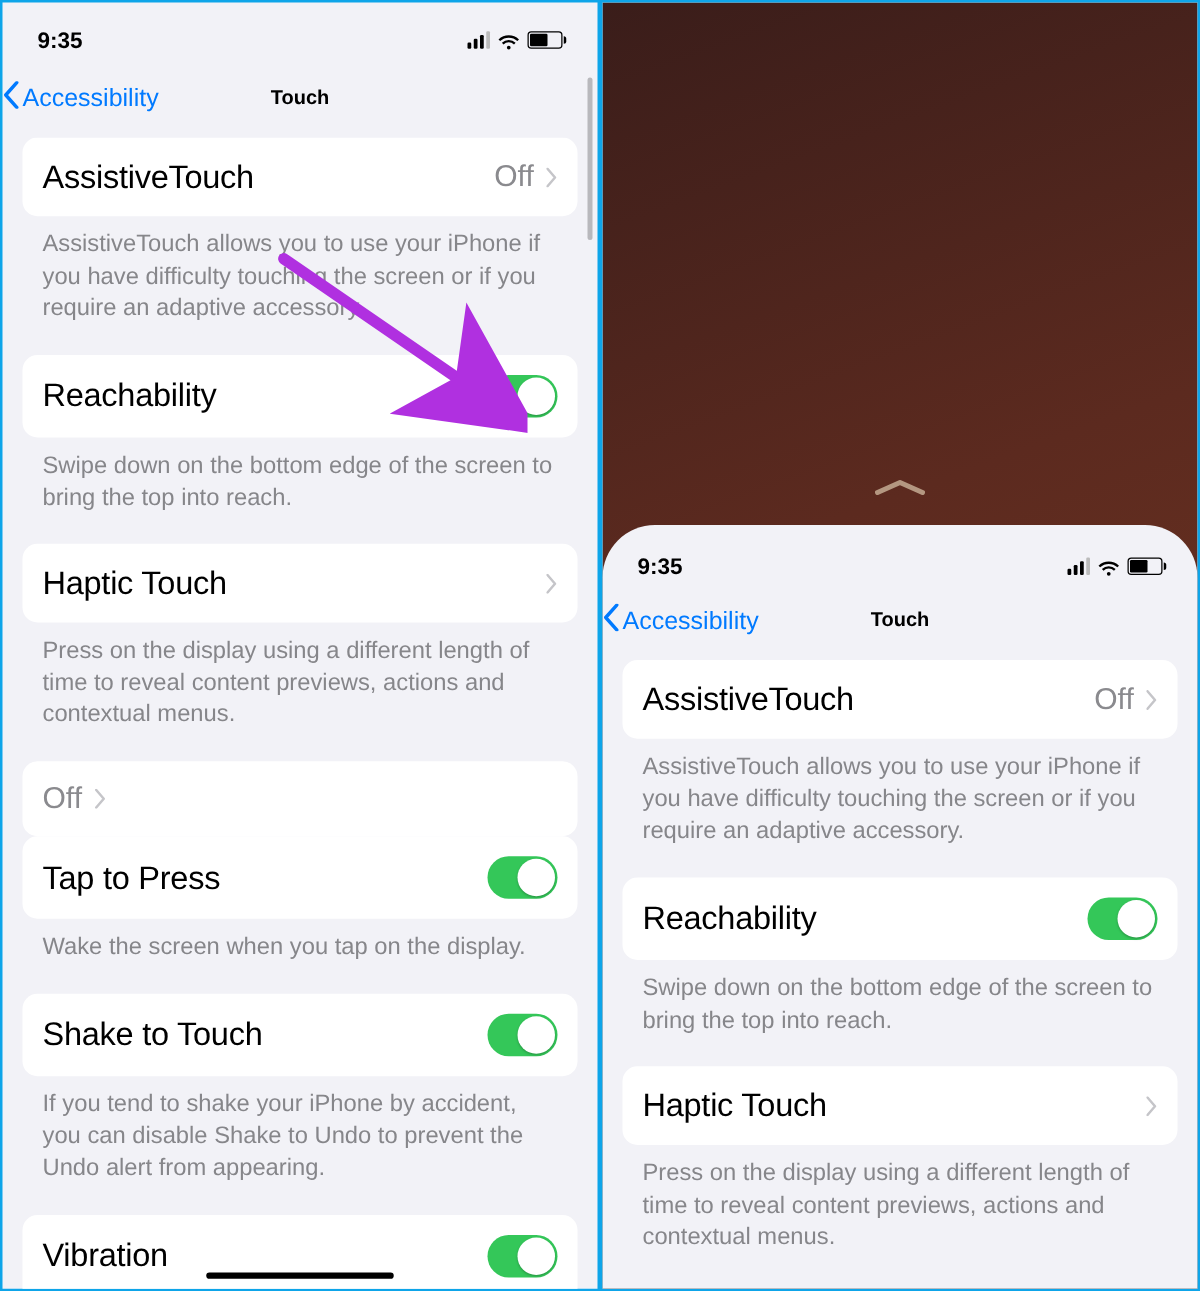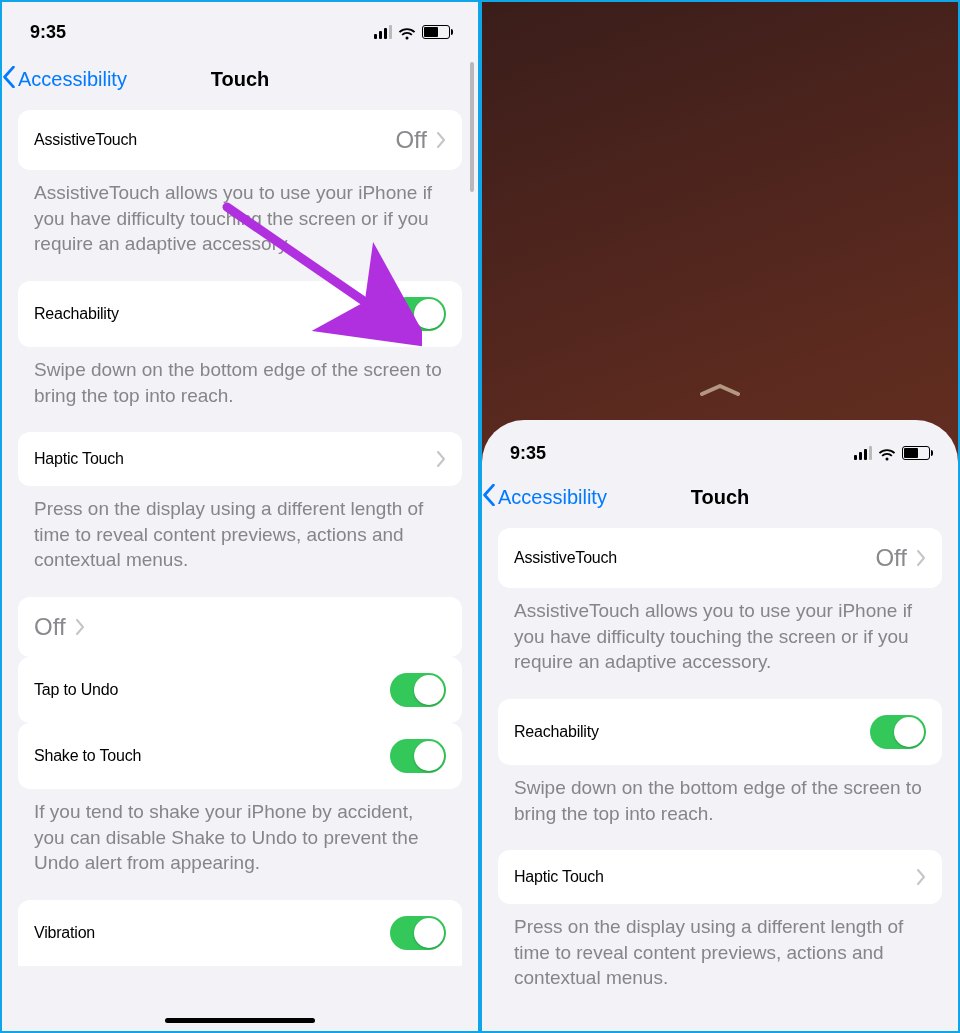--- a/index.html
+++ b/index.html
@@ -63,40 +63,40 @@
     align-items:center;
     color:#007aff;
     font-size:20px;
     gap:2px;
   }
   .back-chevron svg{width:14px;height:22px;}
   .nav-title {
     position:absolute;
     left:0; right:0;
     text-align:center;
-    font-size:20px;
+    font-size:16px;
     font-weight:600;
     pointer-events:none;
   }
 
   
   .settings-scroll {
     padding: 0 16px;
     overflow:hidden;
   }
   .cell {
     background:#fff;
     border-radius:12px;
     padding: 16px 16px;
     display:flex;
     align-items:center;
     justify-content:space-between;
     min-height:54px;
   }
-  .cell-label { font-size:16px; color:#000; letter-spacing:-0.2px;}
+  .cell-label { font-size:26px; color:#000; letter-spacing:-0.2px;}
   .cell-trail { display:flex; align-items:center; gap:10px; }
   .cell-value { font-size:24px; color:#8a8a8e; }
   .chevron svg{width:9px;height:16px;}
   .chevron { color:#c5c5c9; display:flex;}
   .footer-text {
     font-size:19px;
     color:#86868a;
     padding: 10px 16px 24px 16px;
     line-height:1.35;
   }
@@ -222,25 +222,26 @@
           <span class="cell-value">Off</span>
           <span class="chevron">
               <svg viewBox="0 0 9 16">
                 <path d="M1 1l6 7-6 7" stroke="#c5c5c9" stroke-width="2" fill="none" stroke-linecap="round" stroke-linejoin="round"></path>
               </svg>
             </span>
         </span>
       </div>
 
       <div class="cell">
-        <span class="cell-label">Tap to Undo</span>
+        <span class="cell-label">Tap to Press</span>
         <span class="toggle on">
             <span class="knob"></span>
           </span>
       </div>
+      <div class="footer-text">Wake the screen when you tap on the display.</div>
 
       <div class="cell">
         <span class="cell-label">Shake to Touch</span>
         <span class="toggle on">
             <span class="knob"></span>
           </span>
       </div>
       <div class="footer-text">If you tend to shake your iPhone by accident, you can disable Shake to Undo to prevent the Undo alert from appearing.</div>
 
       <div class="cell" style="border-radius:12px 12px 0 0;">

